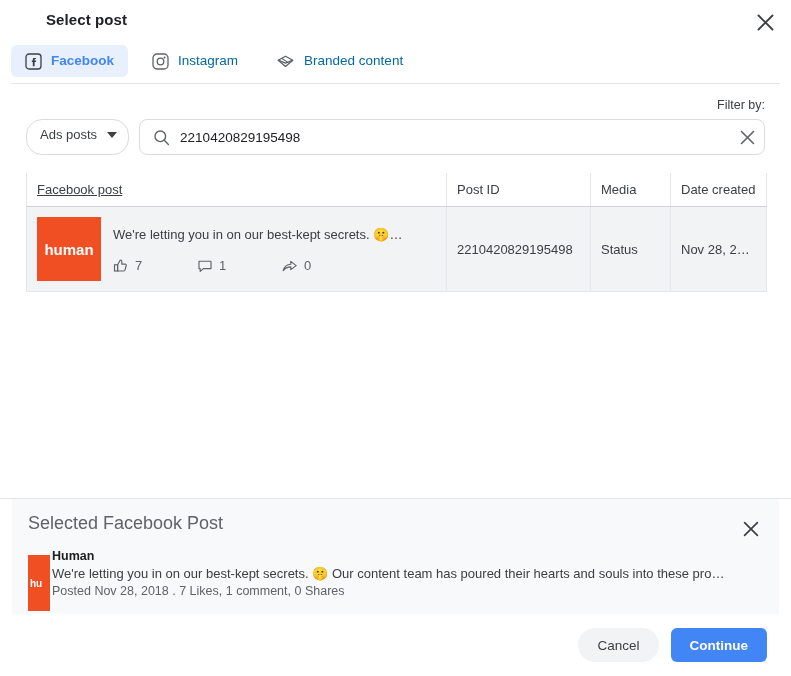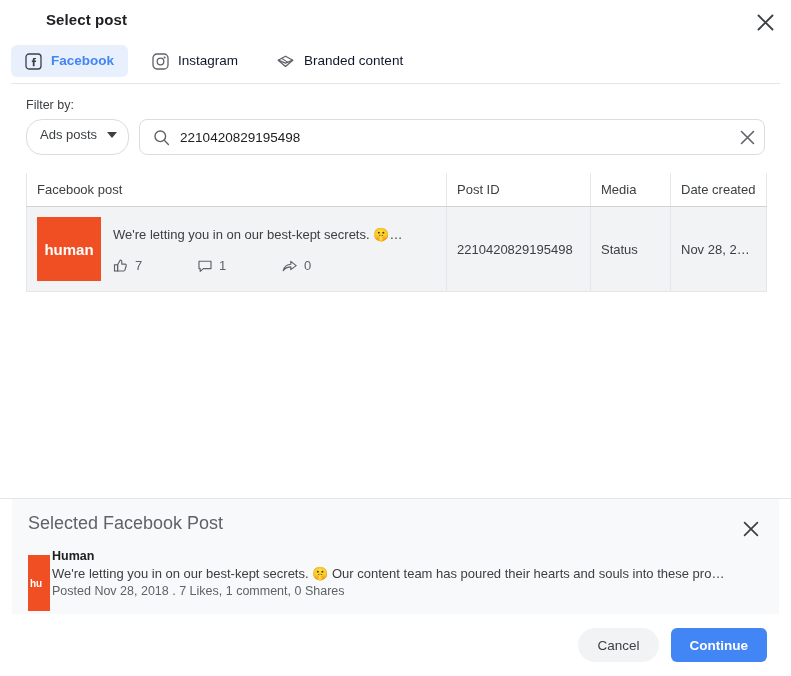--- a/index.html
+++ b/index.html
@@ -66,21 +66,21 @@
     gap: 0px;
   }
   .tab {
     display: flex;
     align-items: center;
     gap: 9px;
     height: 32px;
     padding: 0 14px;
     border-radius: 6px;
     font-size: 13.5px;
-    color: #0f172a;
+    color: #0369a1;
     cursor: pointer;
     white-space: nowrap;
     margin-top: 1px;
   }
   .tab + .tab { margin-left: 10px; }
   .tab.active {
     background: #e8f0fe;
     color: #4285f4;
     font-weight: bold;
   }
@@ -89,20 +89,21 @@
 
   
   .filter-area {
     flex: 0 0 auto;
     padding: 14px 26px 0 26px;
   }
   .filter-by {
     font-size: 12.5px;
     color: #3c4043;
     margin-bottom: 7px;
+    text-align: right;
   }
   .filter-controls {
     display: flex;
     align-items: center;
     gap: 10px;
   }
   .select-box {
     display: flex;
     align-items: center;
     gap: 10px;
@@ -170,21 +171,21 @@
     color: #3c4043;
     text-align: left;
     padding: 8px 10px;
     border: 1px solid #e4e6e9;
     border-top: none;
     background: #fff;
     font-size: 13px;
     height: 17px;
     vertical-align: middle;
   }
-  table.posts th:first-child { border-left: 1px solid #e4e6e9; }
+  table.posts th:first-child { border-left: 1px solid #e4e6e9; text-decoration: underline; }
   table.posts th.head-main { border-bottom: 1px solid #d0d2d5; }
   table.posts td {
     border: 1px solid #e4e6e9;
     border-top: 1px solid #bdc1c6;
     background: #f1f3f4;
     padding: 10px;
     color: #3c4043;
     vertical-align: middle;
     height: 74px;
     box-sizing: border-box;

